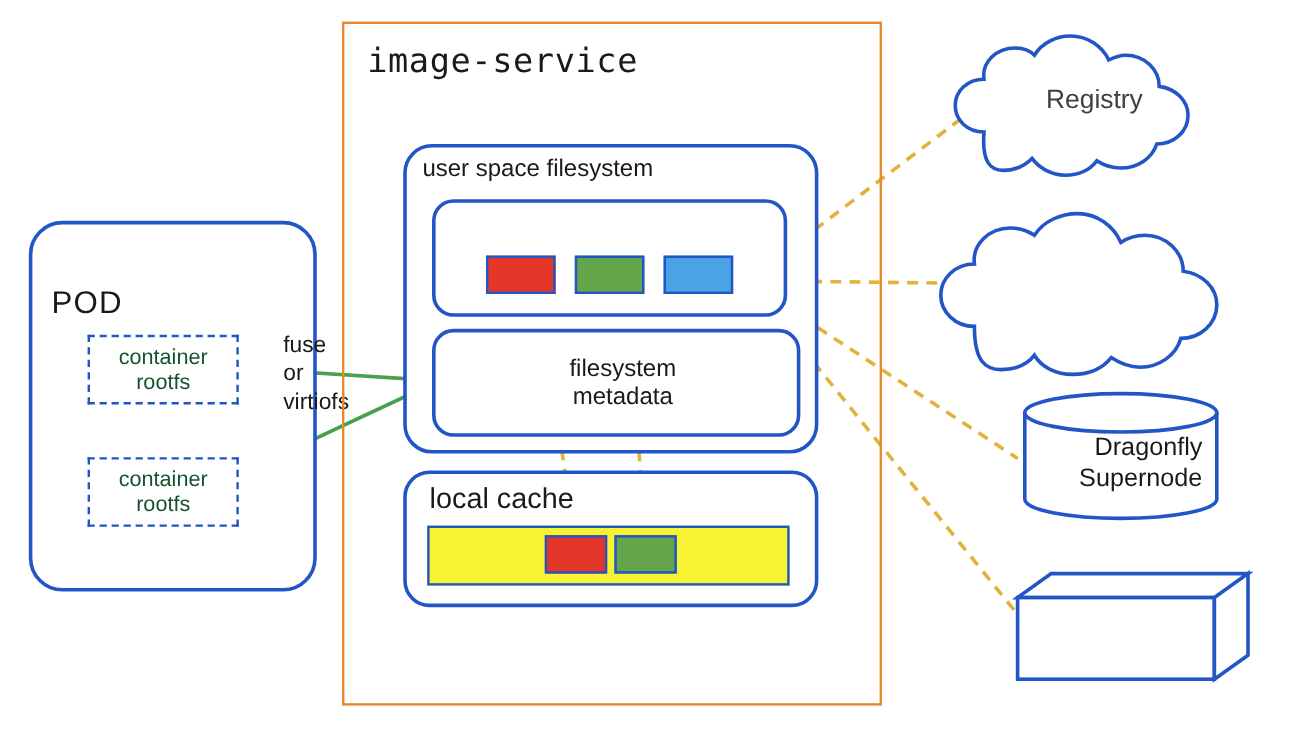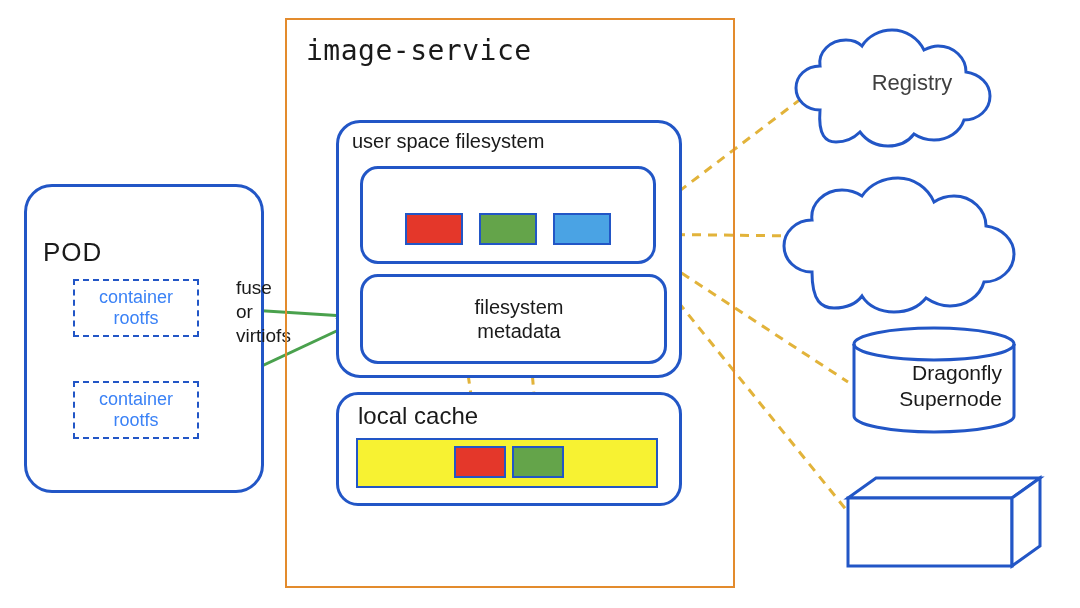--- a/index.html
+++ b/index.html
@@ -49,21 +49,21 @@
     width: 122px;
     height: 54px;
     border: 2.5px dashed #2256c6;
     background: #ffffff;
     display: flex;
     align-items: center;
     justify-content: center;
     text-align: center;
     font-size: 18px;
     line-height: 1.15;
-    color: #3b82f6;
+    color: #14532d;
   }
   .rootfs1 { left: 46px; top: 92px; }
   .rootfs2 { left: 46px; top: 194px; }
 
   
   .svc-panel {
     position: absolute;
     left: 285px;
     top: 18px;
     width: 446px;

